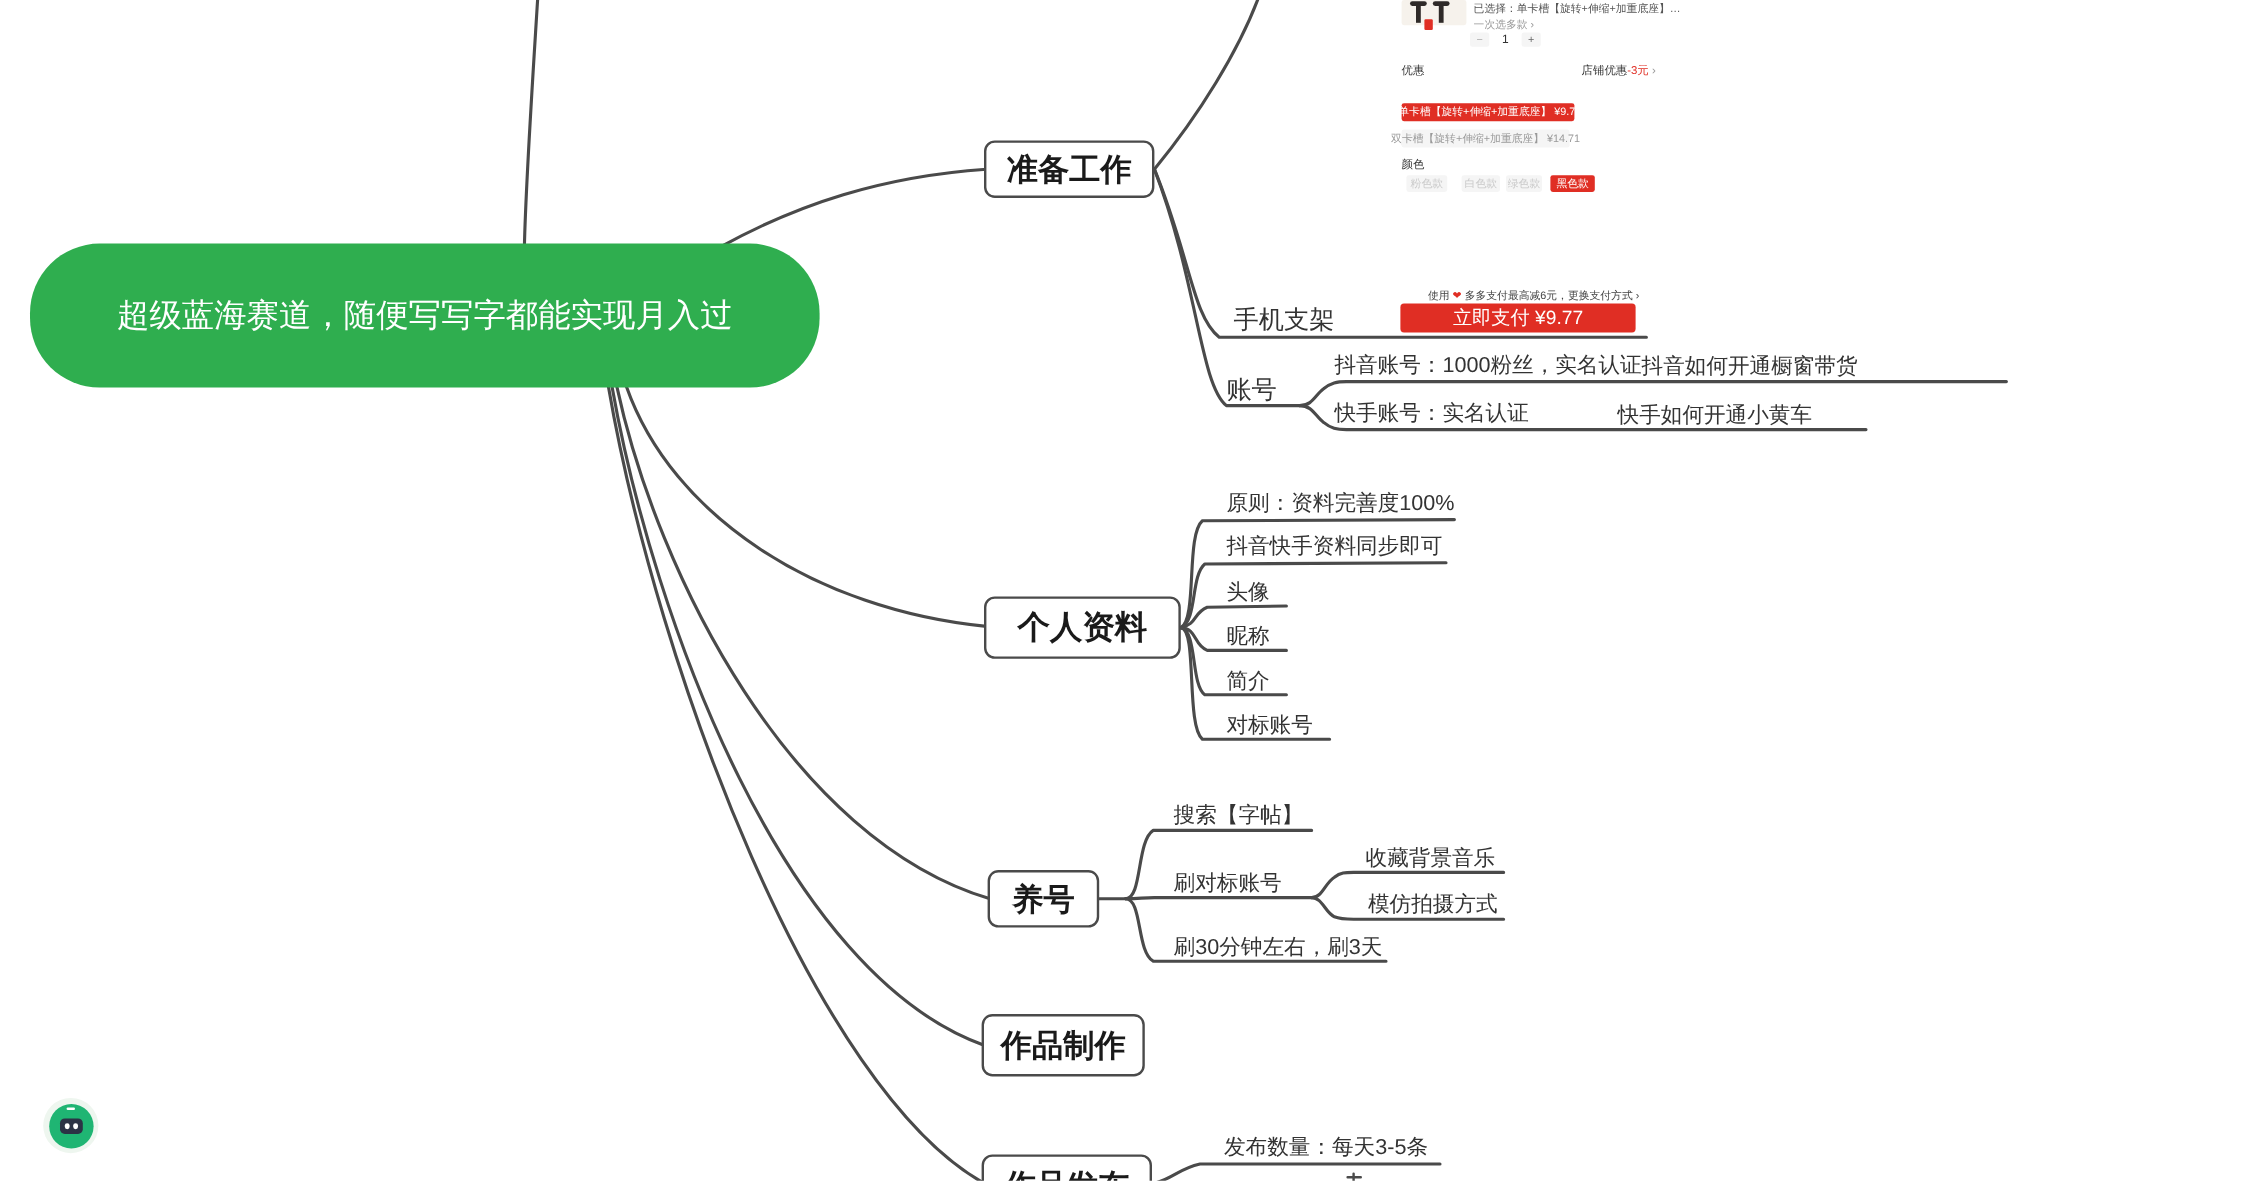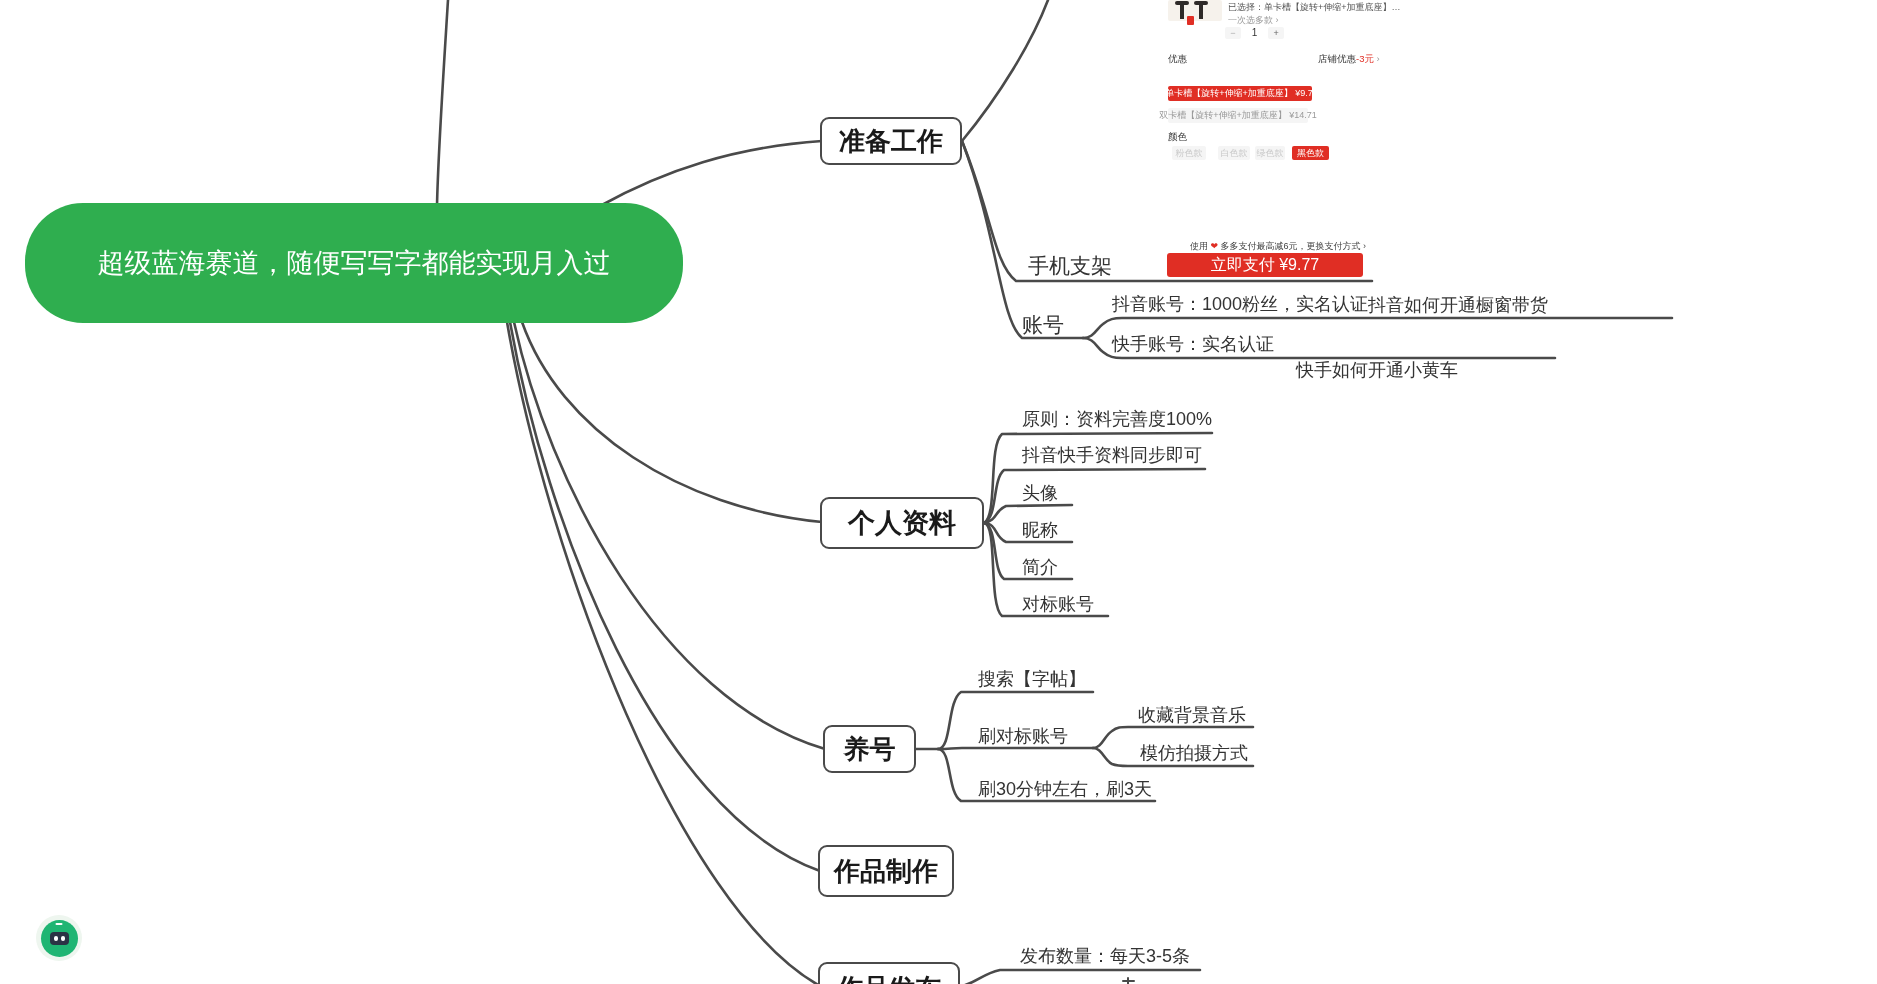--- a/index.html
+++ b/index.html
@@ -115,21 +115,21 @@
 
   <div class="node-box" style="left:818px;top:962px;width:142px;height:52px;font-size:26px;">
     <span>作品发布</span>
   </div>
 
   <div class="leaf big" style="left:1028px;top:252px;">手机支架</div>
   <div class="leaf big" style="left:1022px;top:311px;">账号</div>
   <div class="leaf" style="left:1112px;top:292px;">抖音账号：1000粉丝，实名认证</div>
   <div class="leaf" style="left:1368px;top:293px;">抖音如何开通橱窗带货</div>
   <div class="leaf" style="left:1112px;top:332px;">快手账号：实名认证</div>
-  <div class="leaf" style="left:1296px;top:334px;margin-top:24px;">快手如何开通小黄车</div>
+  <div class="leaf" style="left:1348px;top:334px;">快手如何开通小黄车</div>
 
   <div class="leaf" style="left:1022px;top:407px;">原则：资料完善度100%</div>
   <div class="leaf" style="left:1022px;top:443px;">抖音快手资料同步即可</div>
   <div class="leaf" style="left:1022px;top:481px;">头像</div>
   <div class="leaf" style="left:1022px;top:518px;">昵称</div>
   <div class="leaf" style="left:1022px;top:555px;">简介</div>
   <div class="leaf" style="left:1022px;top:592px;">对标账号</div>
 
   <div class="leaf" style="left:978px;top:667px;">搜索【字帖】</div>
   <div class="leaf" style="left:978px;top:724px;">刷对标账号</div>

